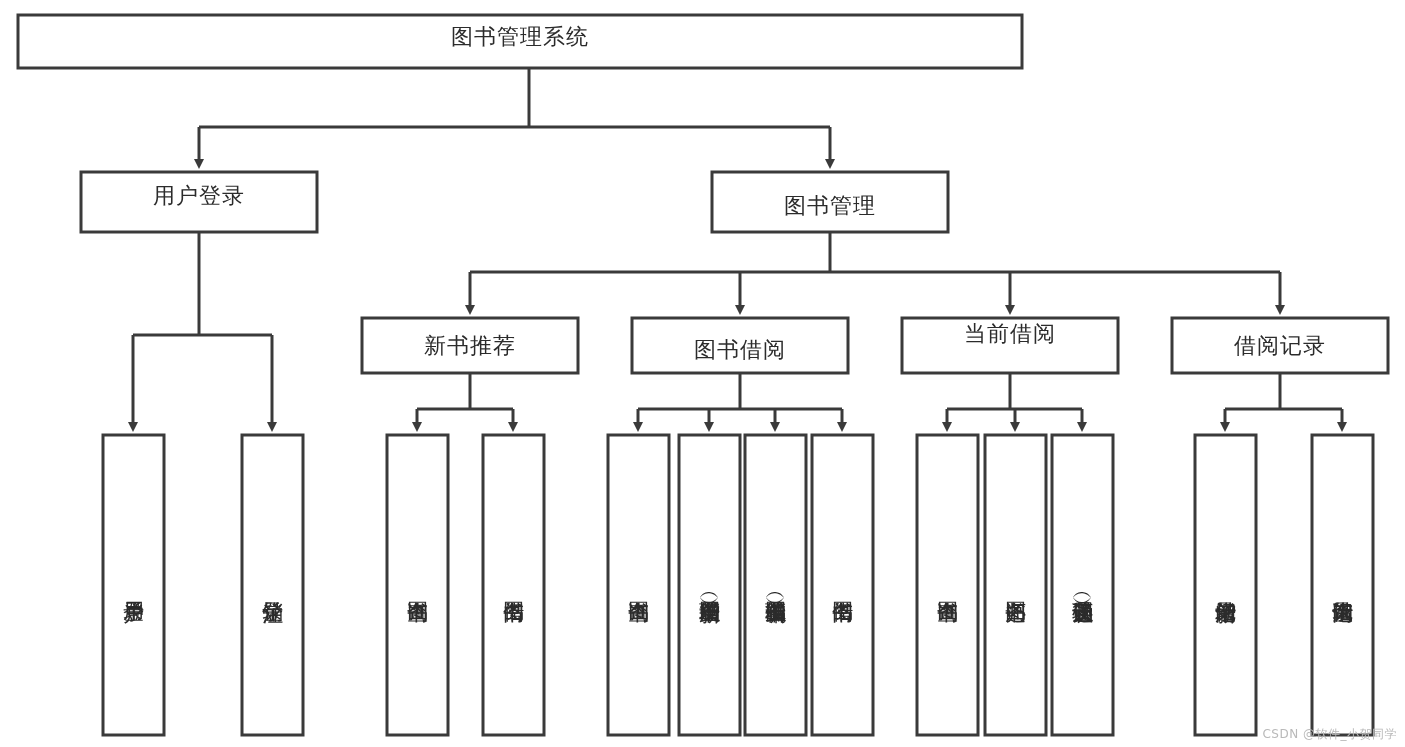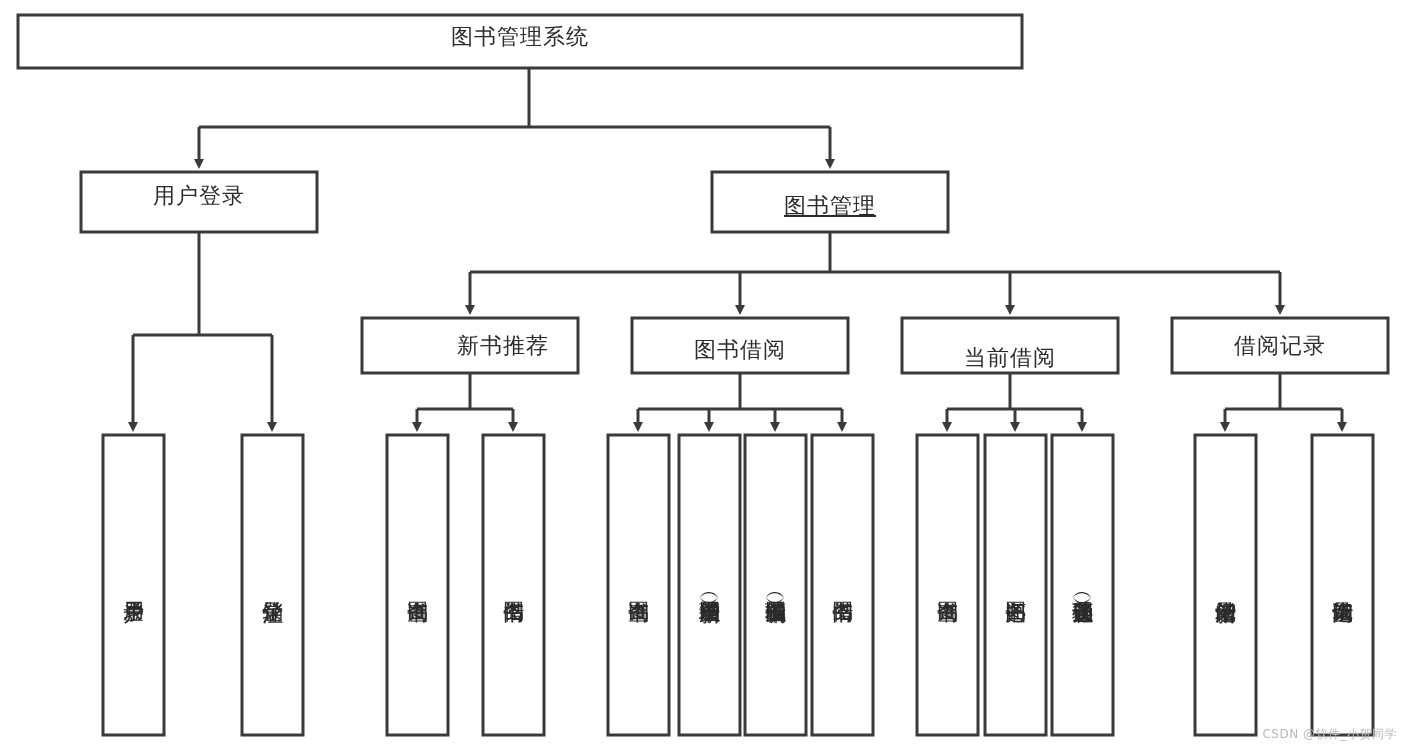--- a/index.html
+++ b/index.html
@@ -166,25 +166,25 @@
       <path class="connector" d="M1280,373 L1280,409"></path>
       <path class="connector" d="M1225,409 L1342,409"></path>
       <path class="connector" d="M1225,409 L1225,423" marker-end="url(#arrow)"></path>
       <path class="connector" d="M1342,409 L1342,423" marker-end="url(#arrow)"></path>
     </g>
   </svg>
 
   <div class="node-label-h" style="left:18px; top:15px; width:1004px; height:44px;">图书管理系统</div>
 
   <div class="node-label-h" style="left:81px; top:172px; width:236px; height:48px;">用户登录</div>
-  <div class="node-label-h" style="left:712px; top:172px; width:236px; height:68px;text-decoration:underline;">图书管理</div>
-
-  <div class="node-label-h" style="left:362px; top:318px; width:216px; height:55px;padding-left:33px;">新书推荐</div>
+  <div class="node-label-h" style="left:712px; top:172px; width:236px; height:68px;">图书管理</div>
+
+  <div class="node-label-h" style="left:362px; top:318px; width:216px; height:55px;">新书推荐</div>
   <div class="node-label-h" style="left:632px; top:318px; width:216px; height:64px;">图书借阅</div>
-  <div class="node-label-h" style="left:902px; top:330px; width:216px; height:55px;">当前借阅</div>
+  <div class="node-label-h" style="left:902px; top:306px; width:216px; height:55px;">当前借阅</div>
   <div class="node-label-h" style="left:1172px; top:318px; width:216px; height:55px;border-radius:18px;">借阅记录</div>
 
   <div class="node-label-v" style="left:103px; top:435px; width:61px; height:300px;">用户登录</div>
   <div class="node-label-v" style="left:242px; top:435px; width:61px; height:300px;">注销登录</div>
   <div class="node-label-v" style="left:387px; top:435px; width:61px; height:300px;">查询图书</div>
   <div class="node-label-v" style="left:483px; top:435px; width:61px; height:300px;">借阅图书</div>
   <div class="node-label-v" style="left:608px; top:435px; width:61px; height:300px;">查询图书</div>
   <div class="node-label-v" style="left:679px; top:435px; width:61px; height:300px;">新增图书（管理员）</div>
   <div class="node-label-v" style="left:745px; top:435px; width:61px; height:300px;">编辑图书（管理员）</div>
   <div class="node-label-v" style="left:812px; top:435px; width:61px; height:300px;">借阅图书</div>

